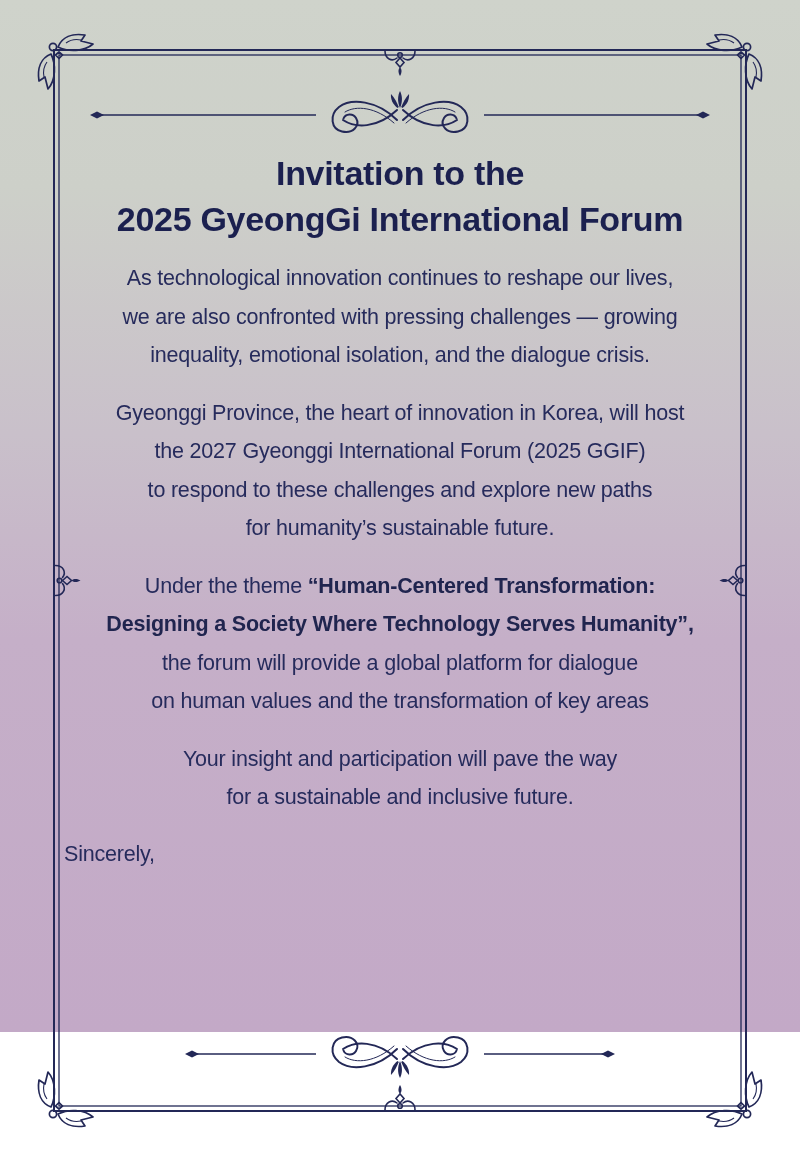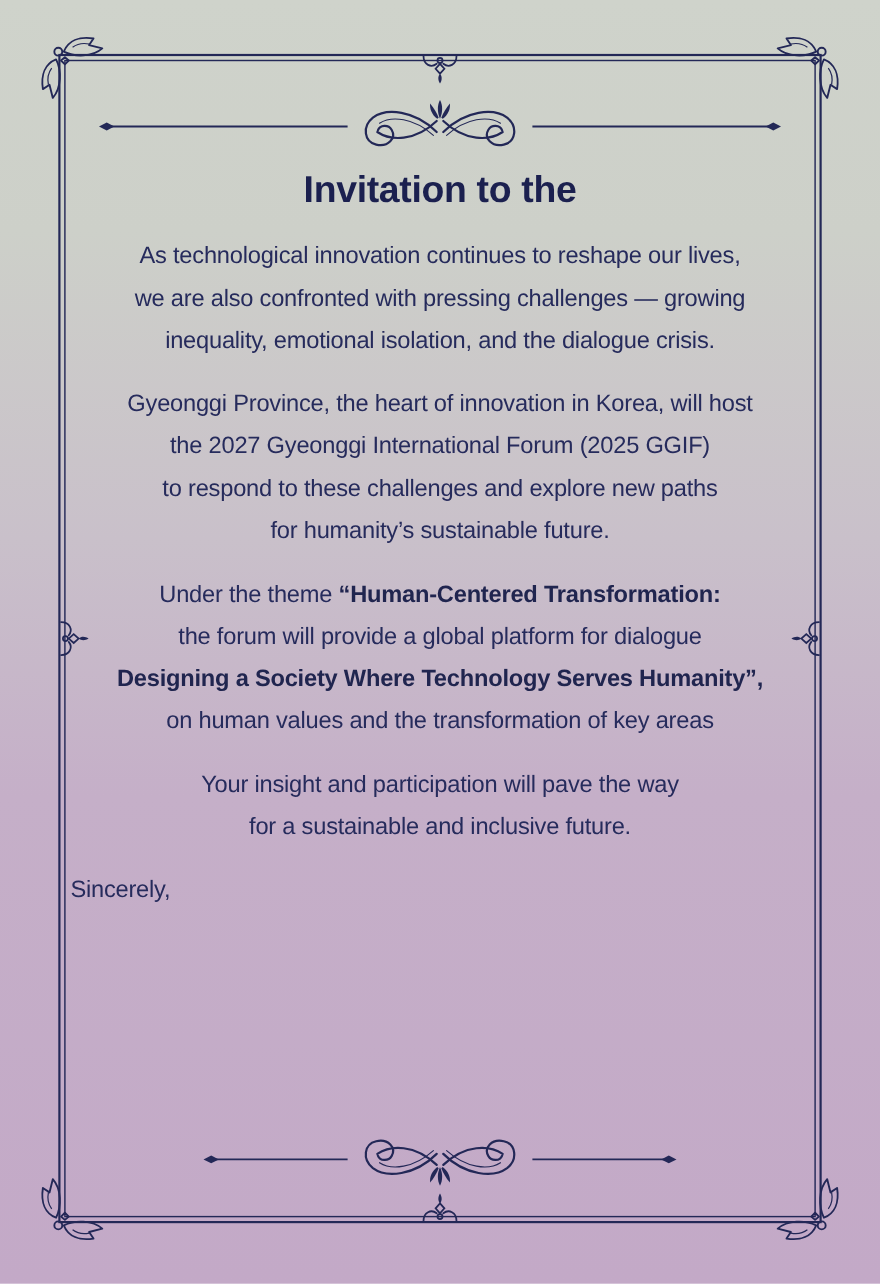--- a/index.html
+++ b/index.html
@@ -3,21 +3,21 @@
 <meta charset="utf-8">
 <style>
   html,body{margin:0;padding:0;}
   body{
     width:800px;height:1169px;
     font-family:"Liberation Sans","DejaVu Sans",sans-serif;
     overflow:hidden;
   }
   .page{
     position:relative;
-    width:800px;height:1167px;
+    width:800px;height:1032px;
     background:linear-gradient(180deg,
       #cfd3cb 0%, #cdd0c9 18%, #c9c0ca 42%,
       #c5afc8 62%, #c3a9c7 100%);
   }
   .deco{
     position:absolute;left:0;top:0;width:800px;height:1169px;
     pointer-events:none;
   }
   .content{
     position:absolute;left:0;top:0;width:800px;height:1169px;
@@ -115,39 +115,40 @@
       <use href="#line-diamond" transform="translate(-208,0)"></use>
       <use href="#line-diamond" transform="translate(208,0)"></use>
       <use href="#flourish-center"></use>
     </g>
   </svg>
 
   <div class="content">
 
     <h1 class="title">
       <span class="t-line">Invitation to the</span>
+      <span class="t-line">2025 GyeongGi International Forum</span>
     </h1>
 
     <p class="para first">
       <span class="line">As technological innovation continues to reshape our lives,</span>
       <span class="line">we are also confronted with pressing challenges — growing</span>
       <span class="line">inequality, emotional isolation, and the dialogue crisis.</span>
     </p>
 
     <p class="para">
       <span class="line">Gyeonggi Province, the heart of innovation in Korea, will host</span>
       <span class="line">the 2027 Gyeonggi International Forum (2025 GGIF)</span>
       <span class="line">to respond to these challenges and explore new paths</span>
       <span class="line">for humanity’s sustainable future.</span>
     </p>
 
     <p class="para">
       <span class="line"><span>Under the theme </span><span class="bold">“Human-Centered Transformation:</span></span>
+      <span class="line bold">Designing a Society Where Technology Serves Humanity”,</span>
       <span class="line">the forum will provide a global platform for dialogue</span>
-      <span class="line bold">Designing a Society Where Technology Serves Humanity”,</span>
       <span class="line">on human values and the transformation of key areas</span>
     </p>
 
     <p class="para">
       <span class="line">Your insight and participation will pave the way</span>
       <span class="line">for a sustainable and inclusive future.</span>
     </p>
 
 
     <p class="signature">Sincerely,</p>

